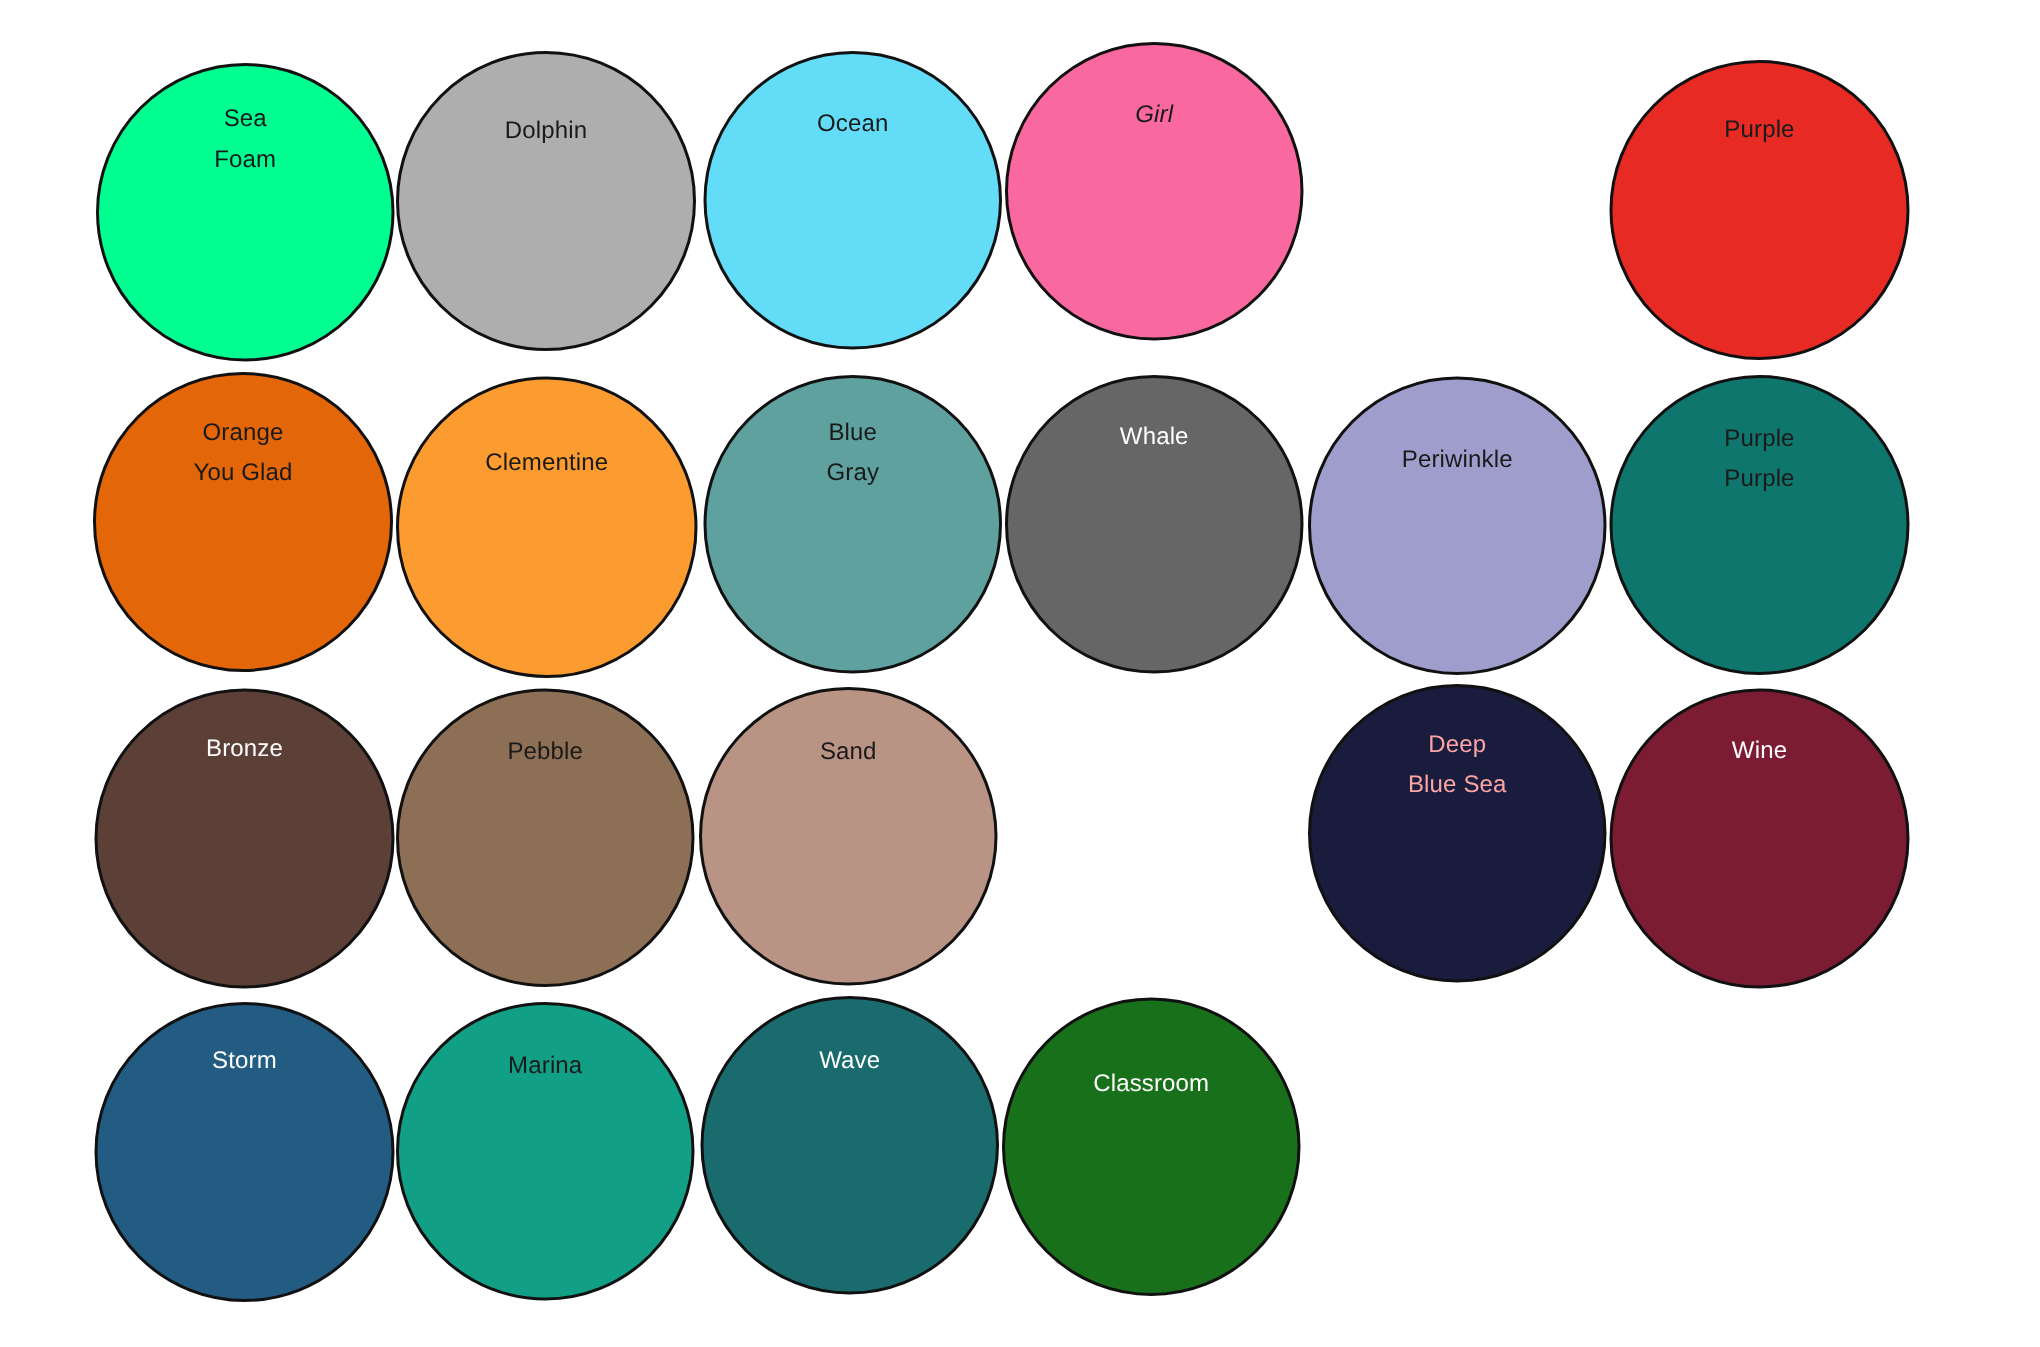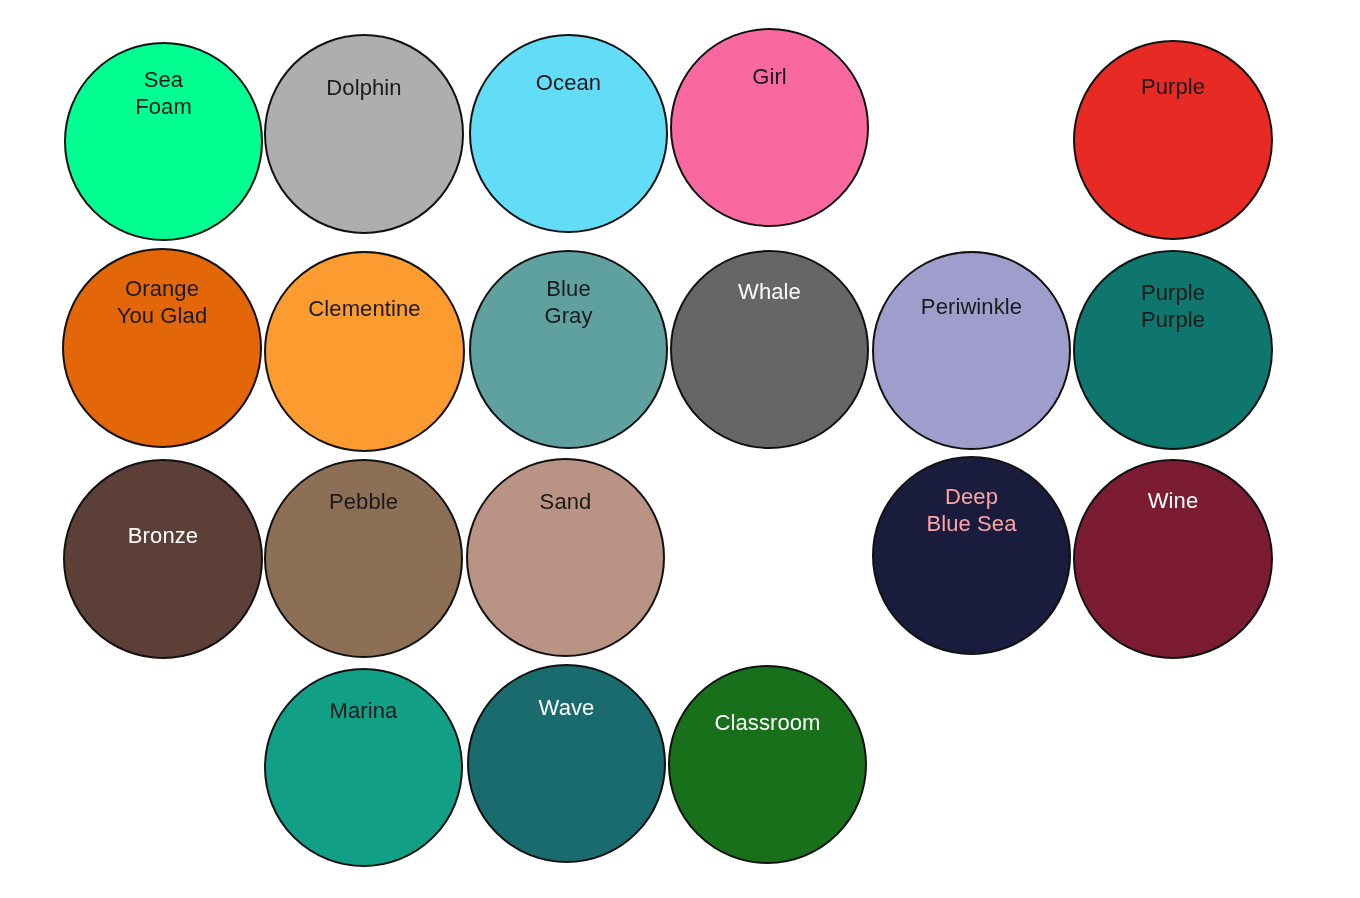--- a/index.html
+++ b/index.html
@@ -26,21 +26,21 @@
     border: 2px solid #111111;
     box-sizing: border-box;
     display: block;
   }
   .swatch-label {
     position: absolute;
     left: 0;
     right: 0;
     text-align: center;
     font-family: "Liberation Sans", sans-serif;
-    font-size: 22px;
+    font-size: 16px;
     line-height: 27px;
     font-weight: 400;
     letter-spacing: 0.1px;
     white-space: pre-line;
     pointer-events: none;
   }
 </style>
 </head>
 <body>
 
@@ -49,21 +49,21 @@
       <div class="swatch-label" style="top: 22px; color: rgb(26, 26, 26);">Sea
 Foam</div>
     </div>
     <div class="swatch" style="left: 264px; top: 34px; width: 200px; height: 200px; background: rgb(174, 174, 174); border-color: rgb(17, 17, 17);">
       <div class="swatch-label" style="top: 38px; color: rgb(26, 26, 26);">Dolphin</div>
     </div>
     <div class="swatch" style="left: 469px; top: 34px; width: 199px; height: 199px; background: rgb(98, 220, 247); border-color: rgb(17, 17, 17);">
       <div class="swatch-label" style="top: 33px; color: rgb(26, 26, 26);">Ocean</div>
     </div>
     <div class="swatch" style="left: 670px; top: 28px; width: 199px; height: 199px; background: rgb(249, 105, 159); border-color: rgb(17, 17, 17);">
-      <div class="swatch-label" style="top: 33px; color: rgb(26, 26, 26);">Girl</div>
+      <div class="swatch-label" style="top: 33px; color: rgb(26, 26, 26); font-style: italic;">Girl</div>
     </div>
     <div class="swatch" style="left: 1073px; top: 40px; width: 200px; height: 200px; background: rgb(231, 43, 36); border-color: rgb(17, 17, 17);">
       <div class="swatch-label" style="top: 31px; color: rgb(26, 26, 26);">Purple</div>
     </div>
     <div class="swatch" style="left: 62px; top: 248px; width: 200px; height: 200px; background: rgb(227, 102, 8); border-color: rgb(17, 17, 17);">
       <div class="swatch-label" style="top: 25px; color: rgb(26, 26, 26);">Orange
 You Glad</div>
     </div>
     <div class="swatch" style="left: 264px; top: 251px; width: 201px; height: 201px; background: rgb(251, 155, 48); border-color: rgb(17, 17, 17);">
       <div class="swatch-label" style="top: 42px; color: rgb(26, 26, 26);">Clementine</div>
@@ -76,35 +76,38 @@
       <div class="swatch-label" style="top: 26px; color: rgb(255, 255, 255);">Whale</div>
     </div>
     <div class="swatch" style="left: 872px; top: 251px; width: 199px; height: 199px; background: rgb(159, 157, 204); border-color: rgb(17, 17, 17);">
       <div class="swatch-label" style="top: 40px; color: rgb(26, 26, 26);">Periwinkle</div>
     </div>
     <div class="swatch" style="left: 1073px; top: 250px; width: 200px; height: 200px; background: #0f766e; border-color: rgb(17, 17, 17);">
       <div class="swatch-label" style="top: 27px; color: rgb(26, 26, 26);">Purple
 Purple</div>
     </div>
     <div class="swatch" style="left: 63px; top: 459px; width: 200px; height: 200px; background: rgb(92, 64, 56); border-color: rgb(17, 17, 17);">
-      <div class="swatch-label" style="top: 25px; color: rgb(255, 255, 255); margin-top: 36px;">Bronze</div>
+      <div class="swatch-label" style="top: 25px; color: rgb(255, 255, 255);">Bronze</div>
     </div>
     <div class="swatch" style="left: 264px; top: 459px; width: 199px; height: 199px; background: rgb(141, 111, 86); border-color: rgb(17, 17, 17);">
       <div class="swatch-label" style="top: 27px; color: rgb(26, 26, 26);">Pebble</div>
     </div>
     <div class="swatch" style="left: 466px; top: 458px; width: 199px; height: 199px; background: rgb(185, 147, 132); border-color: rgb(17, 17, 17);">
       <div class="swatch-label" style="top: 28px; color: rgb(26, 26, 26);">Sand</div>
     </div>
     <div class="swatch" style="left: 872px; top: 456px; width: 199px; height: 199px; background: rgb(25, 28, 60); border-color: rgb(17, 17, 17);">
       <div class="swatch-label" style="top: 25px; color: #fca5a5;">Deep
 Blue Sea</div>
     </div>
     <div class="swatch" style="left: 1073px; top: 459px; width: 200px; height: 200px; background: rgb(123, 28, 51); border-color: rgb(17, 17, 17);">
       <div class="swatch-label" style="top: 26px; color: rgb(255, 255, 255);">Wine</div>
     </div>
+    <div class="swatch" style="left: 63px; top: 668px; width: 200px; height: 200px; background: rgb(35, 92, 130); border-color: rgb(17, 17, 17);">
+      <div class="swatch-label" style="top: 24px; color: rgb(255, 255, 255);">Storm</div>
+    </div>
     <div class="swatch" style="left: 264px; top: 668px; width: 199px; height: 199px; background: rgb(17, 160, 134); border-color: rgb(17, 17, 17);">
       <div class="swatch-label" style="top: 27px; color: rgb(26, 26, 26);">Marina</div>
     </div>
     <div class="swatch" style="left: 467px; top: 664px; width: 199px; height: 199px; background: rgb(25, 107, 110); border-color: rgb(17, 17, 17);">
       <div class="swatch-label" style="top: 28px; color: rgb(255, 255, 255);">Wave</div>
     </div>
     <div class="swatch" style="left: 668px; top: 665px; width: 199px; height: 199px; background: rgb(24, 113, 26); border-color: rgb(17, 17, 17);">
       <div class="swatch-label" style="top: 42px; color: rgb(255, 255, 255);">Classroom</div>
     </div>
   </div>

